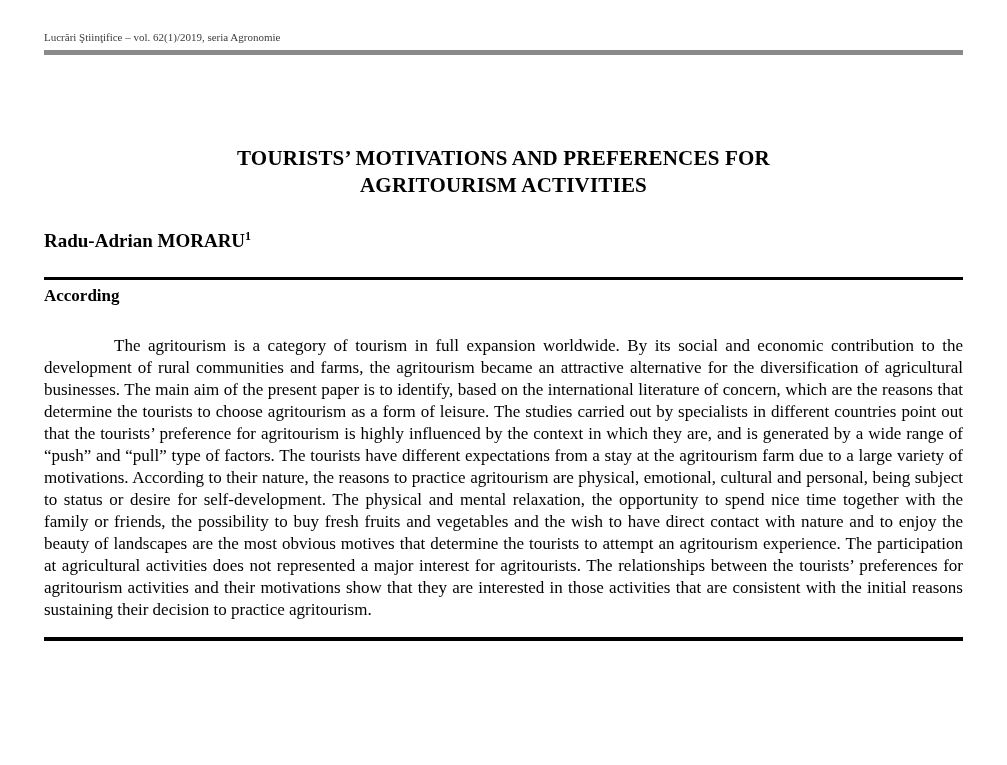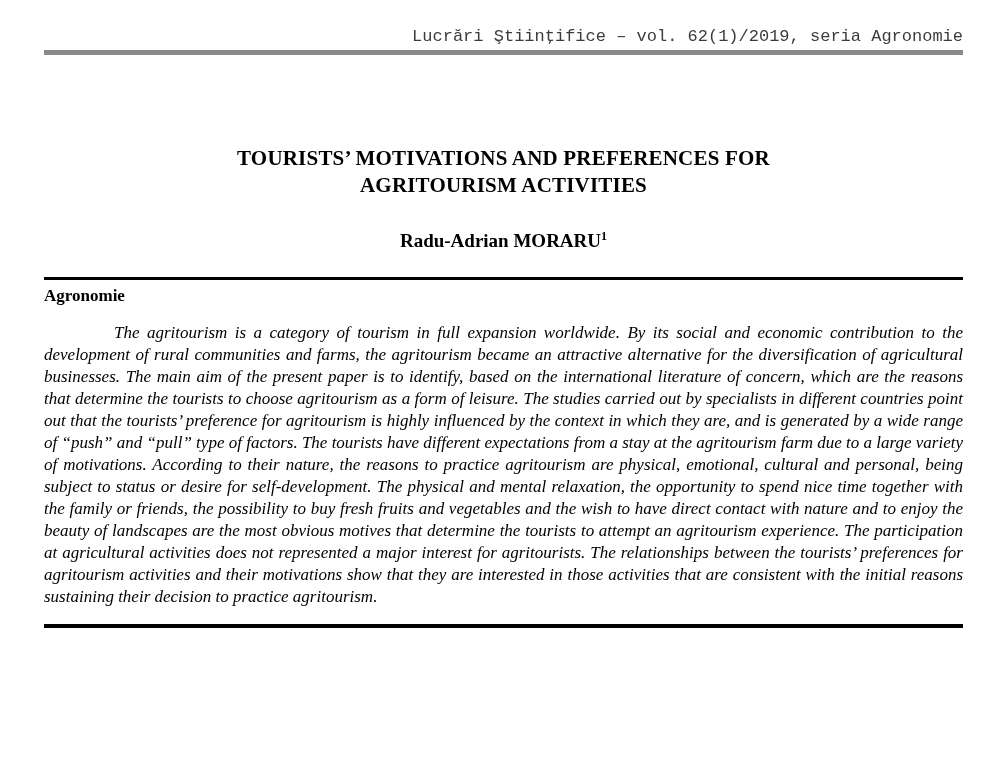--- a/index.html
+++ b/index.html
@@ -10,43 +10,42 @@
     overflow: hidden;
   }
   .page {
     width: 1007px;
     height: 765px;
     padding: 27px 44px 0 44px;
     font-family: "Liberation Serif", serif;
     color: #000000;
   }
   .journal-line {
-    text-align: right;
-    font-family: Liberation Mono, monospace;
-    font-size: 17px;
+    font-family: Liberation Serif, serif;
+    font-size: 11px;
     line-height: 20px;
     color: #3c3c3c;
   }
   .header-rule {
     margin-top: 3px;
     height: 5px;
     background: #8a8a8a;
   }
   .title {
     margin: 90px auto 8px auto;
     max-width: 690px;
     text-align: center;
     font-size: 21px;
     font-weight: bold;
     line-height: 27px;
     letter-spacing: 0.2px;
   }
   .author {
     margin-top: 31px;
-    text-align: center;
+    text-align: left;
     font-size: 19px;
     font-weight: bold;
     line-height: 22px;
   }
   .author .sup {
     font-size: 12px;
     vertical-align: super;
     line-height: 0;
   }
   .email {
@@ -60,26 +59,25 @@
     height: 3px;
     background: #000000;
   }
   .abstract-heading {
     margin-top: 6px;
     font-size: 17px;
     font-weight: bold;
     line-height: 20px;
   }
   .abstract-body {
-    margin-top: 16px;
+    margin-top: 29px;
     font-size: 17px;
     line-height: 22px;
     text-align: justify;
     text-indent: 70px;
-    font-style: italic;
   }
   .keywords {
     margin-top: 28px;
     font-size: 17px;
     line-height: 20px;
   }
   .keywords .kw-label { font-weight: bold; }
   .bottom-rule {
     margin-top: 16px;
     height: 4px;
@@ -95,20 +93,20 @@
 
   <div class="header-rule"></div>
 
   <h1 class="title">TOURISTS’ MOTIVATIONS AND PREFERENCES FOR AGRITOURISM ACTIVITIES</h1>
 
   <div class="author"><span>Radu-Adrian MORARU</span><span class="sup">1</span></div>
 
 
   <div class="abstract-rule"></div>
 
-  <div class="abstract-heading">Agronomie</div>
+  <div class="abstract-heading">According</div>
 
   <p class="abstract-body">The agritourism is a category of tourism in full expansion worldwide. By its social and economic contribution to the development of rural communities and farms, the agritourism became an attractive alternative for the diversification of agricultural businesses. The main aim of the present paper is to identify, based on the international literature of concern, which are the reasons that determine the tourists to choose agritourism as a form of leisure. The studies carried out by specialists in different countries point out that the tourists’ preference for agritourism is highly influenced by the context in which they are, and is generated by a wide range of “push” and “pull” type of factors. The tourists have different expectations from a stay at the agritourism farm due to a large variety of motivations. According to their nature, the reasons to practice agritourism are physical, emotional, cultural and personal, being subject to status or desire for self-development. The physical and mental relaxation, the opportunity to spend nice time together with the family or friends, the possibility to buy fresh fruits and vegetables and the wish to have direct contact with nature and to enjoy the beauty of landscapes are the most obvious motives that determine the tourists to attempt an agritourism experience. The participation at agricultural activities does not represented a major interest for agritourists. The relationships between the tourists’ preferences for agritourism activities and their motivations show that they are interested in those activities that are consistent with the initial reasons sustaining their decision to practice agritourism.</p>
 
 
   <div class="bottom-rule"></div>
 
 </div>
 
 </body></html>

